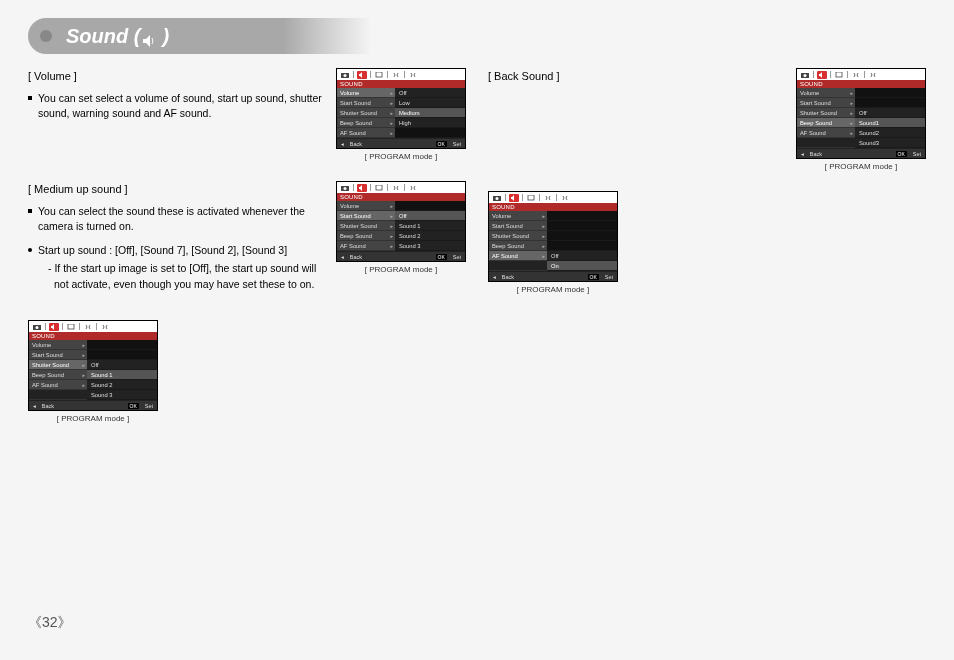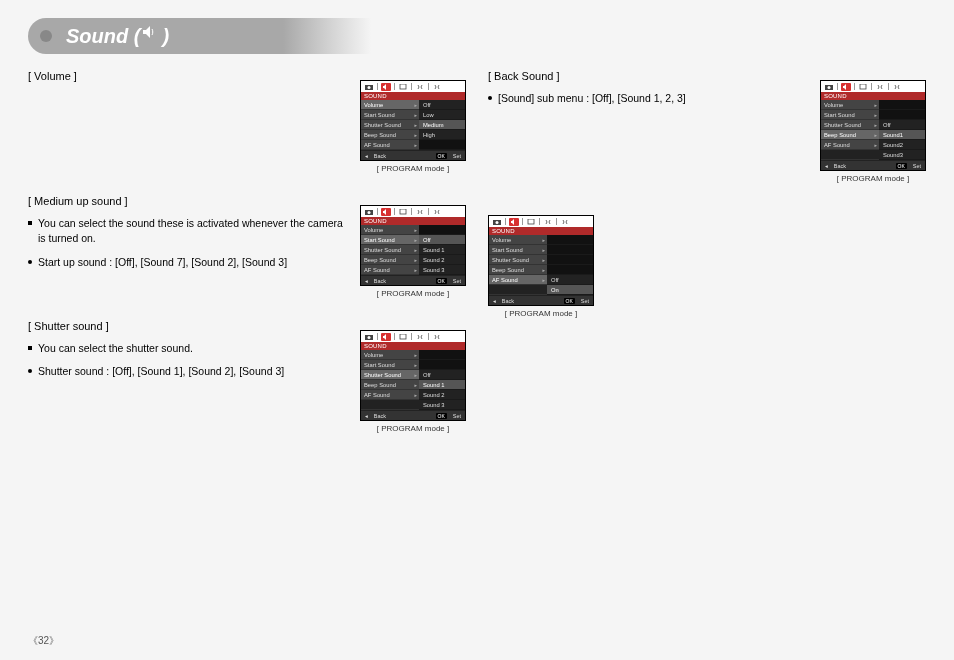--- a/index.html
+++ b/index.html
@@ -37,21 +37,21 @@
     height: 12px;
     background: #888;
     border-radius: 50%;
   }
   .header-text {
     color: #fff;
     font-size: 20px;
     font-weight: bold;
     font-style: italic;
     display: flex;
-    align-items: flex-start;
+    align-items: flex-end;
     gap: 2px;
   }
   .speaker-icon svg {
     display: block;
   }
   
   .columns {
     display: flex;
     gap: 22px;
   }
@@ -99,22 +99,21 @@
     border-radius: 50%;
   }
   .sec-text .hang {
     padding-left: 16px;
     text-indent: -6px;
     display:block;
     margin-top:2px;
   }
   
   .menu-box {
-    width: 106px;
-    margin-top: 12px;
+    width: 130px;
   }
   .menu-frame {
     background: #000;
     border: 1px solid #000;
     font-size: 6.5px;
     color: #fff;
   }
   .menu-tabs {
     background: #fff;
     display: flex;
@@ -214,23 +213,23 @@
     border-radius:1px;
   }
   .menu-caption {
     font-size: 8px;
     text-align: center;
     margin-top: 3px;
     color: #333;
   }
   .page-num {
     position: absolute;
-    bottom: 12px;
+    bottom: 28px;
     left: 28px;
-    font-size: 10px;
+    font-size: 14px;
     color: #555;
   }
 </style>
 </head>
 <body>
 
 <div class="header-pill">
   <div class="header-text">
     <span>Sound (</span>
     <span class="speaker-icon">
@@ -243,20 +242,21 @@
   </div>
 </div>
 
 <div class="columns">
 
   <div class="col">
 
     <div class="sec">
       <div class="sec-text">
         <div class="sec-title">[ Volume ]</div>
+        <p class="square">You can set select a volume of sound, start up sound, shutter sound, warning sound and AF sound.</p>
       </div>
       <div class="menu-box">
     <div class="menu-frame">
       <div class="menu-tabs">
     <span class="tab-ico">
                 <svg width="8" height="6" viewBox="0 0 8 6">
                   <rect x="0" y="1" width="8" height="5" fill="#444"></rect>
                   <circle cx="4" cy="3.5" r="1.5" fill="#fff"></circle>
                 </svg>
               </span>
@@ -319,20 +319,21 @@
     <div class="menu-caption">[ PROGRAM mode ]</div>
   </div>
     </div>
 
     <div class="sec">
       <div class="sec-text">
         <div class="sec-title">[ Medium up sound ]</div>
         <p class="square">You can select the sound these is activated whenever the camera is turned on.</p>
         <p class="bullet">
           <span>Start up sound : [Off], [Sound 7], [Sound 2], [Sound 3]</span>
+          <span class="hang">- If the start up image is set to [Off], the start up sound will not activate, even though you may have set these to on.</span>
         </p>
       </div>
       <div class="menu-box">
     <div class="menu-frame">
       <div class="menu-tabs">
     <span class="tab-ico">
                 <svg width="8" height="6" viewBox="0 0 8 6">
                   <rect x="0" y="1" width="8" height="5" fill="#444"></rect>
                   <circle cx="4" cy="3.5" r="1.5" fill="#fff"></circle>
                 </svg>
@@ -391,25 +392,20 @@
         <span style="flex:1"></span>
         <span class="ok">OK</span>
         <span>Set</span>
       </div>
     </div>
     <div class="menu-caption">[ PROGRAM mode ]</div>
   </div>
     </div>
 
     <div class="sec">
-      <div class="sec-text">
-        <div class="sec-title">[ Shutter sound ]</div>
-        <p class="square">You can select the shutter sound.</p>
-        <p class="bullet">Shutter sound : [Off], [Sound 1], [Sound 2], [Sound 3]</p>
-      </div>
       <div class="menu-box">
     <div class="menu-frame">
       <div class="menu-tabs">
     <span class="tab-ico">
                 <svg width="8" height="6" viewBox="0 0 8 6">
                   <rect x="0" y="1" width="8" height="5" fill="#444"></rect>
                   <circle cx="4" cy="3.5" r="1.5" fill="#fff"></circle>
                 </svg>
               </span>
     <span class="tab-sep"></span>
@@ -476,21 +472,20 @@
   </div>
     </div>
 
   </div>
 
   <div class="col">
 
     <div class="sec">
       <div class="sec-text">
         <div class="sec-title">[ Back Sound ]</div>
-        <p class="bullet">[Sound] sub menu : [Off], [Sound 1, 2, 3]</p>
       </div>
       <div class="menu-box">
     <div class="menu-frame">
       <div class="menu-tabs">
     <span class="tab-ico">
                 <svg width="8" height="6" viewBox="0 0 8 6">
                   <rect x="0" y="1" width="8" height="5" fill="#444"></rect>
                   <circle cx="4" cy="3.5" r="1.5" fill="#fff"></circle>
                 </svg>
               </span>

